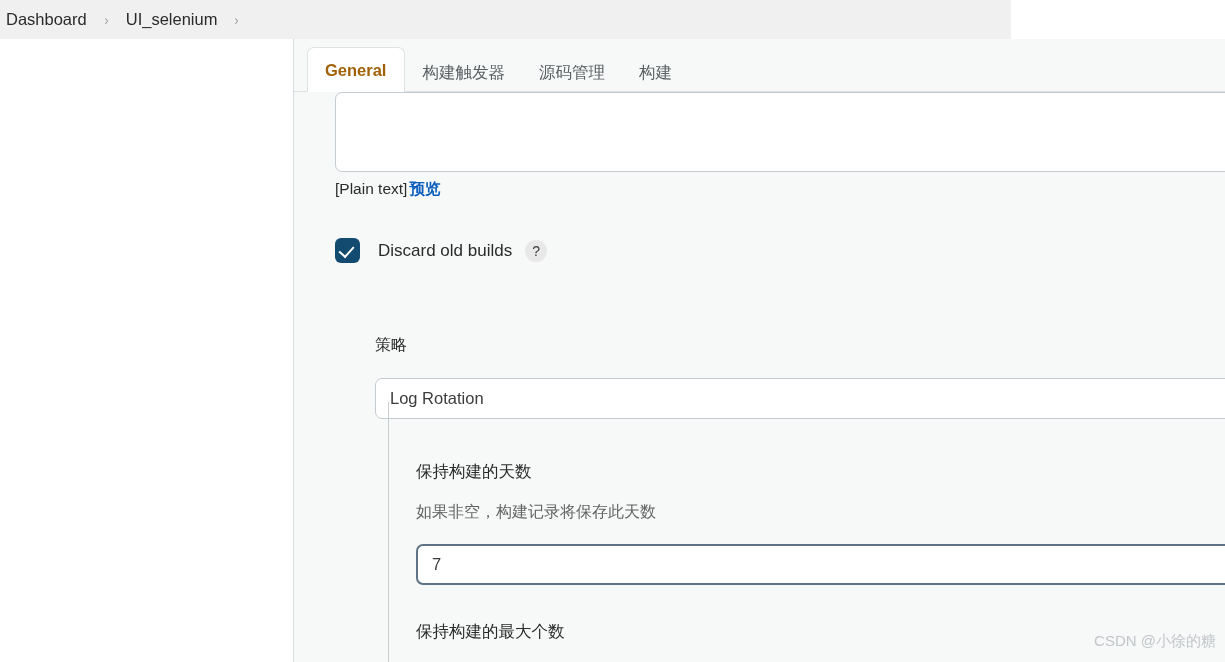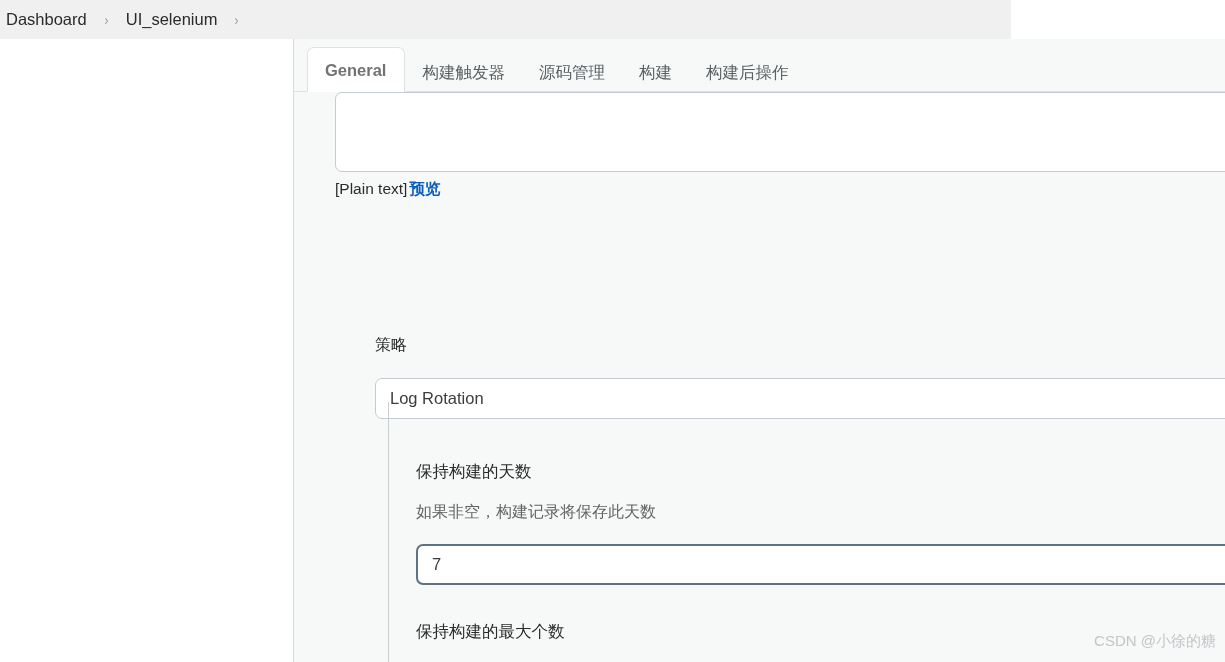--- a/index.html
+++ b/index.html
@@ -81,21 +81,21 @@
     font-size: 16.5px;
     color: #5a5f63;
     padding: 10px 17px 12px 17px;
     white-space: nowrap;
     line-height: 1;
     position: relative;
     top: 1px;
   }
   .tab.active {
     background: #ffffff;
-    color: #737373;
+    color: #a16207;
     font-weight: bold;
     border: 1px solid #dfe2e4;
     border-bottom: 1px solid #ffffff;
     border-radius: 7px 7px 0 0;
     padding: 14px 18px 13px 17px;
   }
   .tab-first-spacer { width: 13px; }
 
   
   #form-area {
@@ -268,31 +268,35 @@
 <div id="pane-divider"></div>
 
 <div id="content-pane">
 
   <div id="tab-strip">
     <div class="tab-first-spacer"></div>
     <div class="tab active">General</div>
     <div class="tab">构建触发器</div>
     <div class="tab">源码管理</div>
     <div class="tab">构建</div>
-    <div class="tab">构建后操作</div>
   </div>
 
   <div id="form-area">
 
     <div class="desc-textarea" title=""></div>
 
     <div class="plain-text-row">
       <span>[Plain text]</span><a class="preview-link" href="#">预览</a>
     </div>
 
+    <div class="checkbox-row">
+      <span class="cb"></span>
+      <span class="cb-label">Discard old builds</span>
+      <span class="help-icon">?</span>
+    </div>
 
     <div class="sub-label" id="strategy-label">策略</div>
     <div id="strategy-select">Log Rotation</div>
 
     <div id="nested-section">
       <div class="field-title" id="days-title">保持构建的天数</div>
       <div class="field-help" id="days-help">如果非空，构建记录将保存此天数</div>
       <div class="num-input focused" id="days-input">7</div>
 
       <div class="field-title" id="count-title">保持构建的最大个数</div>

